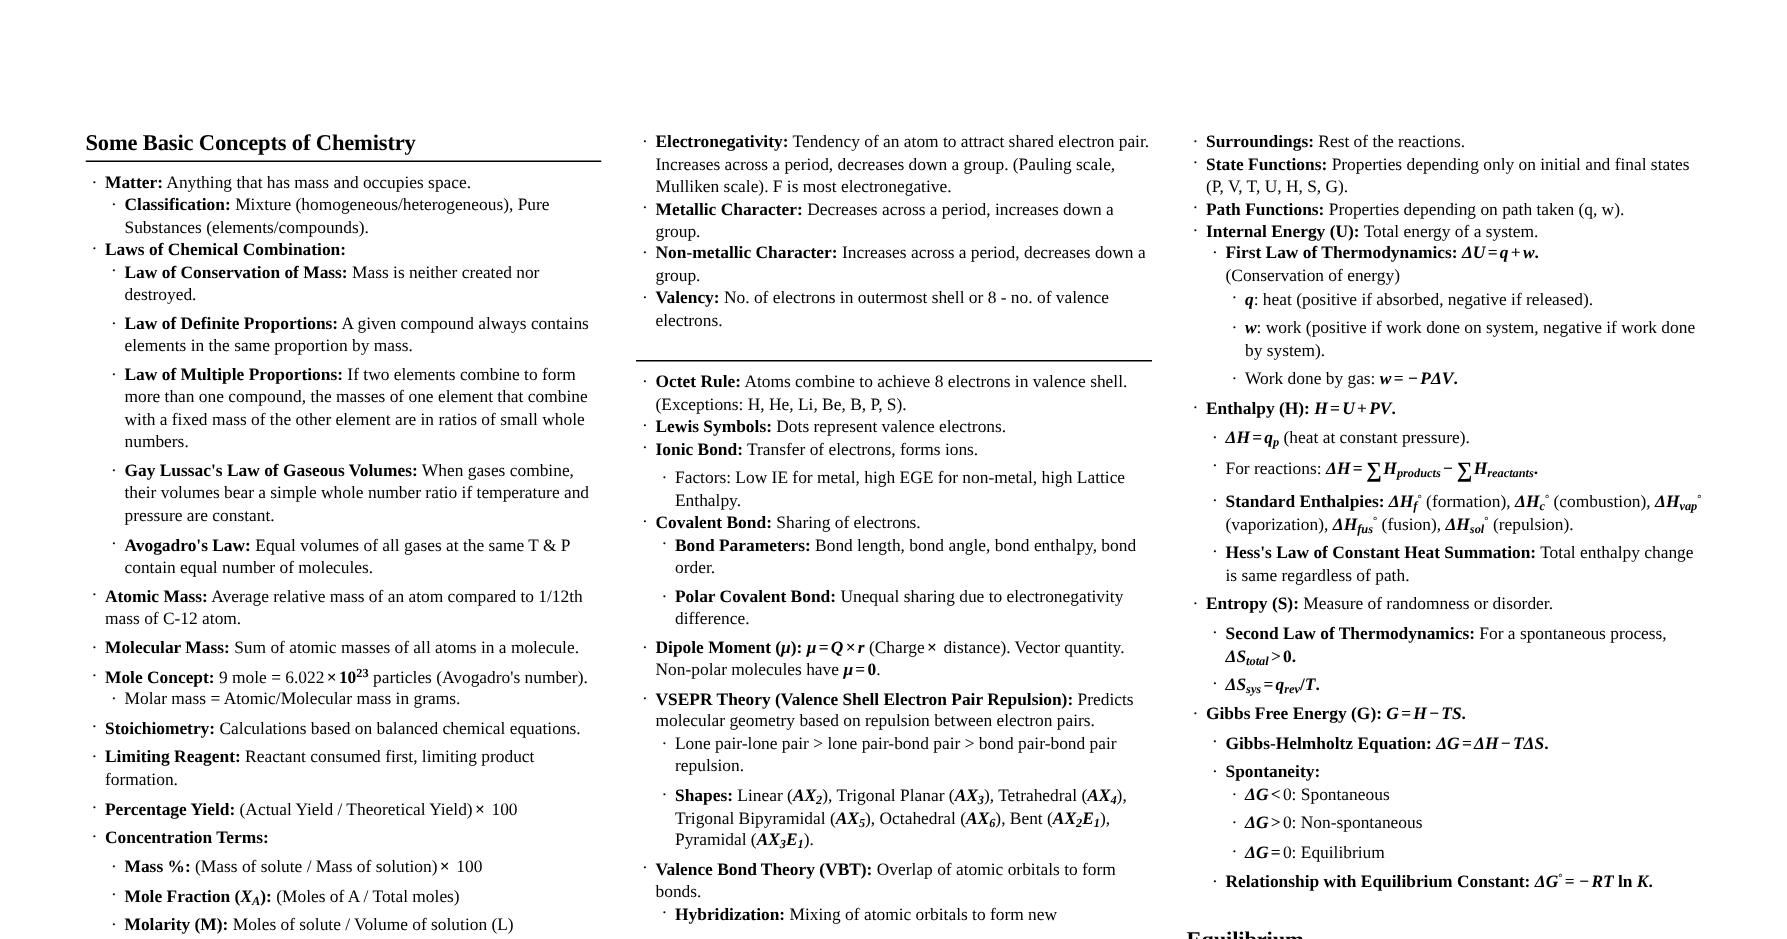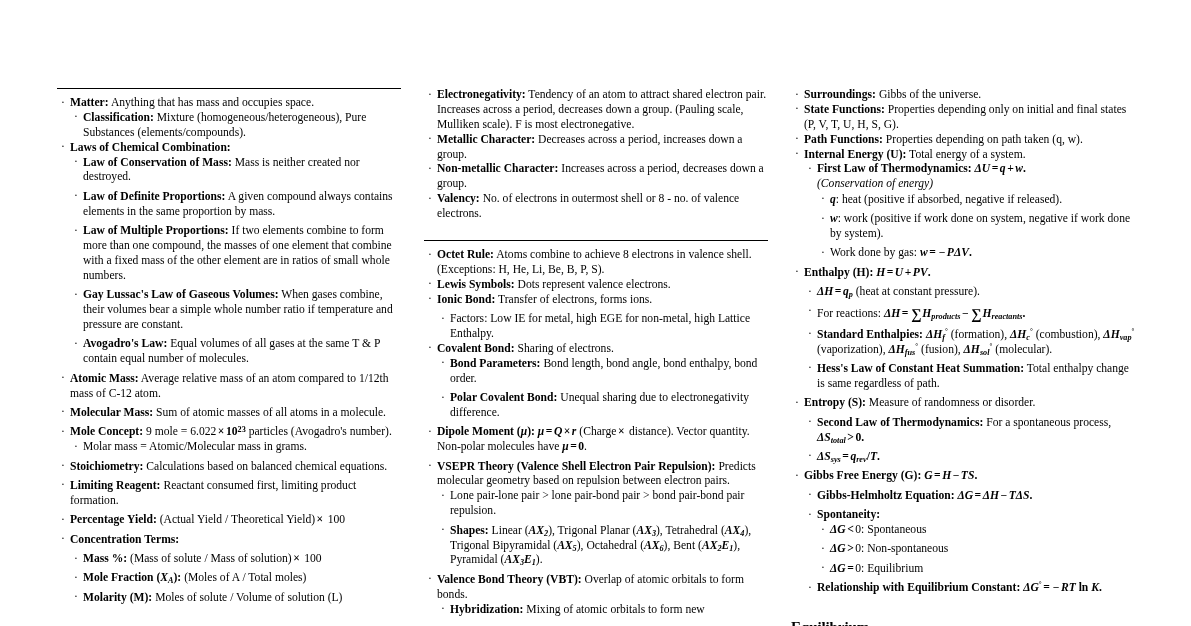--- a/index.html
+++ b/index.html
@@ -81,21 +81,20 @@
   li.tight { margin-bottom: 0px; }
 
   .b { font-weight: bold; }
 
   
   .cont {
     font-size: 11.6px;
     line-height: 1.285;
     padding-left: 9px;
     margin: 0 0 0.5px 0;
-    font-style: italic;
   }
 
   
   .m {
     font-family: "Liberation Serif", "DejaVu Serif", serif;
     font-style: italic;
     white-space: nowrap;
     font-weight: bold;
   }
   .m .up { font-style: normal; }
@@ -123,20 +122,21 @@
     vertical-align: 0.5em;
   }
 </style>
 </head>
 <body>
 
 <div class="page">
   <div class="columns">
 
     <div class="column">
+      <div class="section-title">Some Basic Concepts of Chemistry</div>
       <hr class="section-rule">
 
       <ul class="lvl lvl1">
         <li class="item tight">
           <span class="bullet">·</span>
           <span class="b">Matter:</span>
           <span>Anything that has mass and occupies space.</span>
         </li>
         <ul class="lvl lvl2">
           <li class="item tight">
@@ -344,21 +344,21 @@
           </li>
         </ul>
       </ul>
     </div>
 
     <div class="column">
       <ul class="lvl lvl1">
         <li class="item tight">
           <span class="bullet">·</span>
           <span class="b">Surroundings:</span>
-          <span>Gibbs of the universe.</span>
+          <span>Rest of the reactions.</span>
         </li>
         <li class="item tight">
           <span class="bullet">·</span>
           <span class="b">State Functions:</span>
           <span>Properties depending only on initial and final states (P, V, T, U, H, S, G).</span>
         </li>
         <li class="item tight">
           <span class="bullet">·</span>
           <span class="b">Path Functions:</span>
           <span>Properties depending on path taken (q, w).</span>
@@ -412,21 +412,21 @@
             <span class="b">Standard Enthalpies:</span>
             <span class="m b">ΔH<sub>f</sub><span class="deg">°</span></span>
             <span>(formation),</span>
             <span class="m b">ΔH<sub>c</sub><span class="deg">°</span></span>
             <span>(combustion),</span>
             <span class="m b">ΔH<sub>vap</sub><span class="deg">°</span></span>
             <span>(vaporization),</span>
             <span class="m b">ΔH<sub>fus</sub><span class="deg">°</span></span>
             <span>(fusion),</span>
             <span class="m b">ΔH<sub>sol</sub><span class="deg">°</span></span>
-            <span>(molecular).</span>
+            <span>(repulsion).</span>
           </li>
           <li class="item loose">
             <span class="bullet">·</span>
             <span class="b">Hess's Law of Constant Heat Summation:</span>
             <span>Total enthalpy change is same regardless of path.</span>
           </li>
         </ul>
         <li class="item loose">
           <span class="bullet">·</span>
           <span class="b">Entropy (S):</span>

